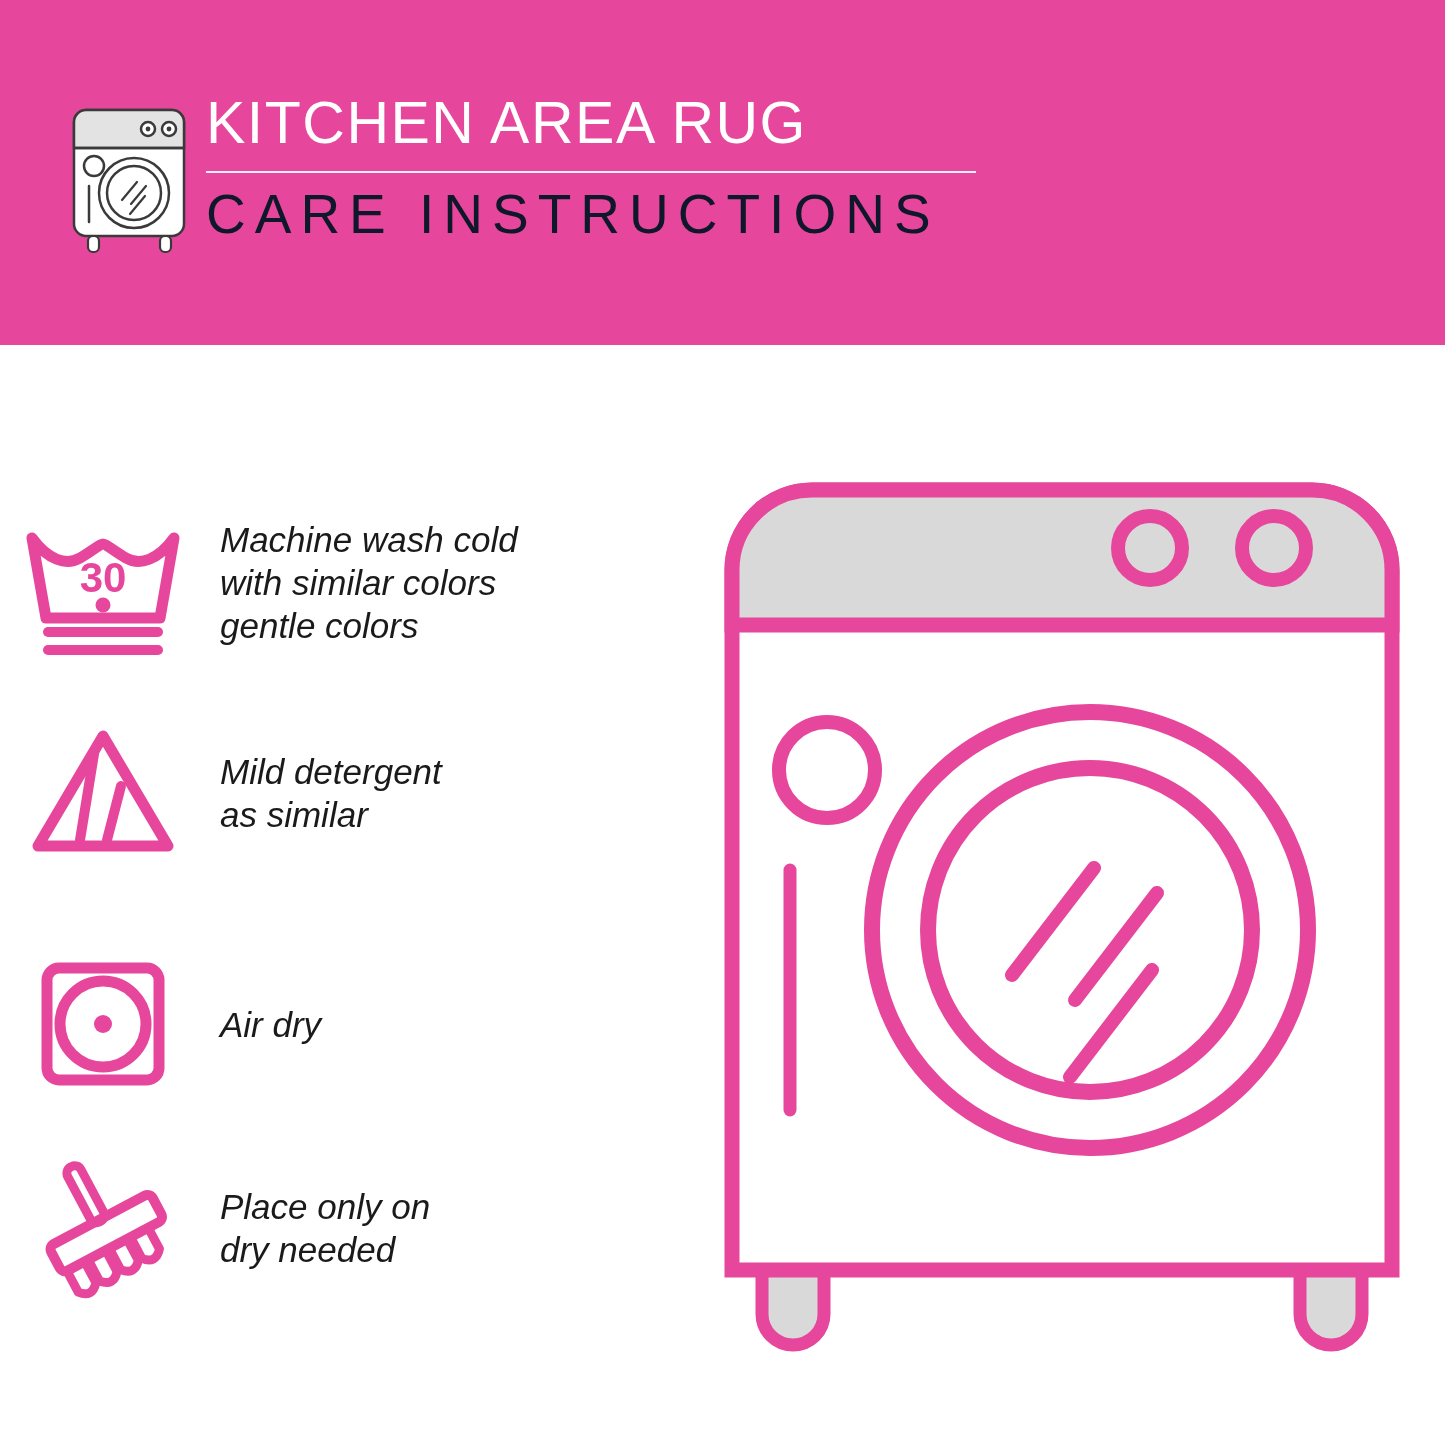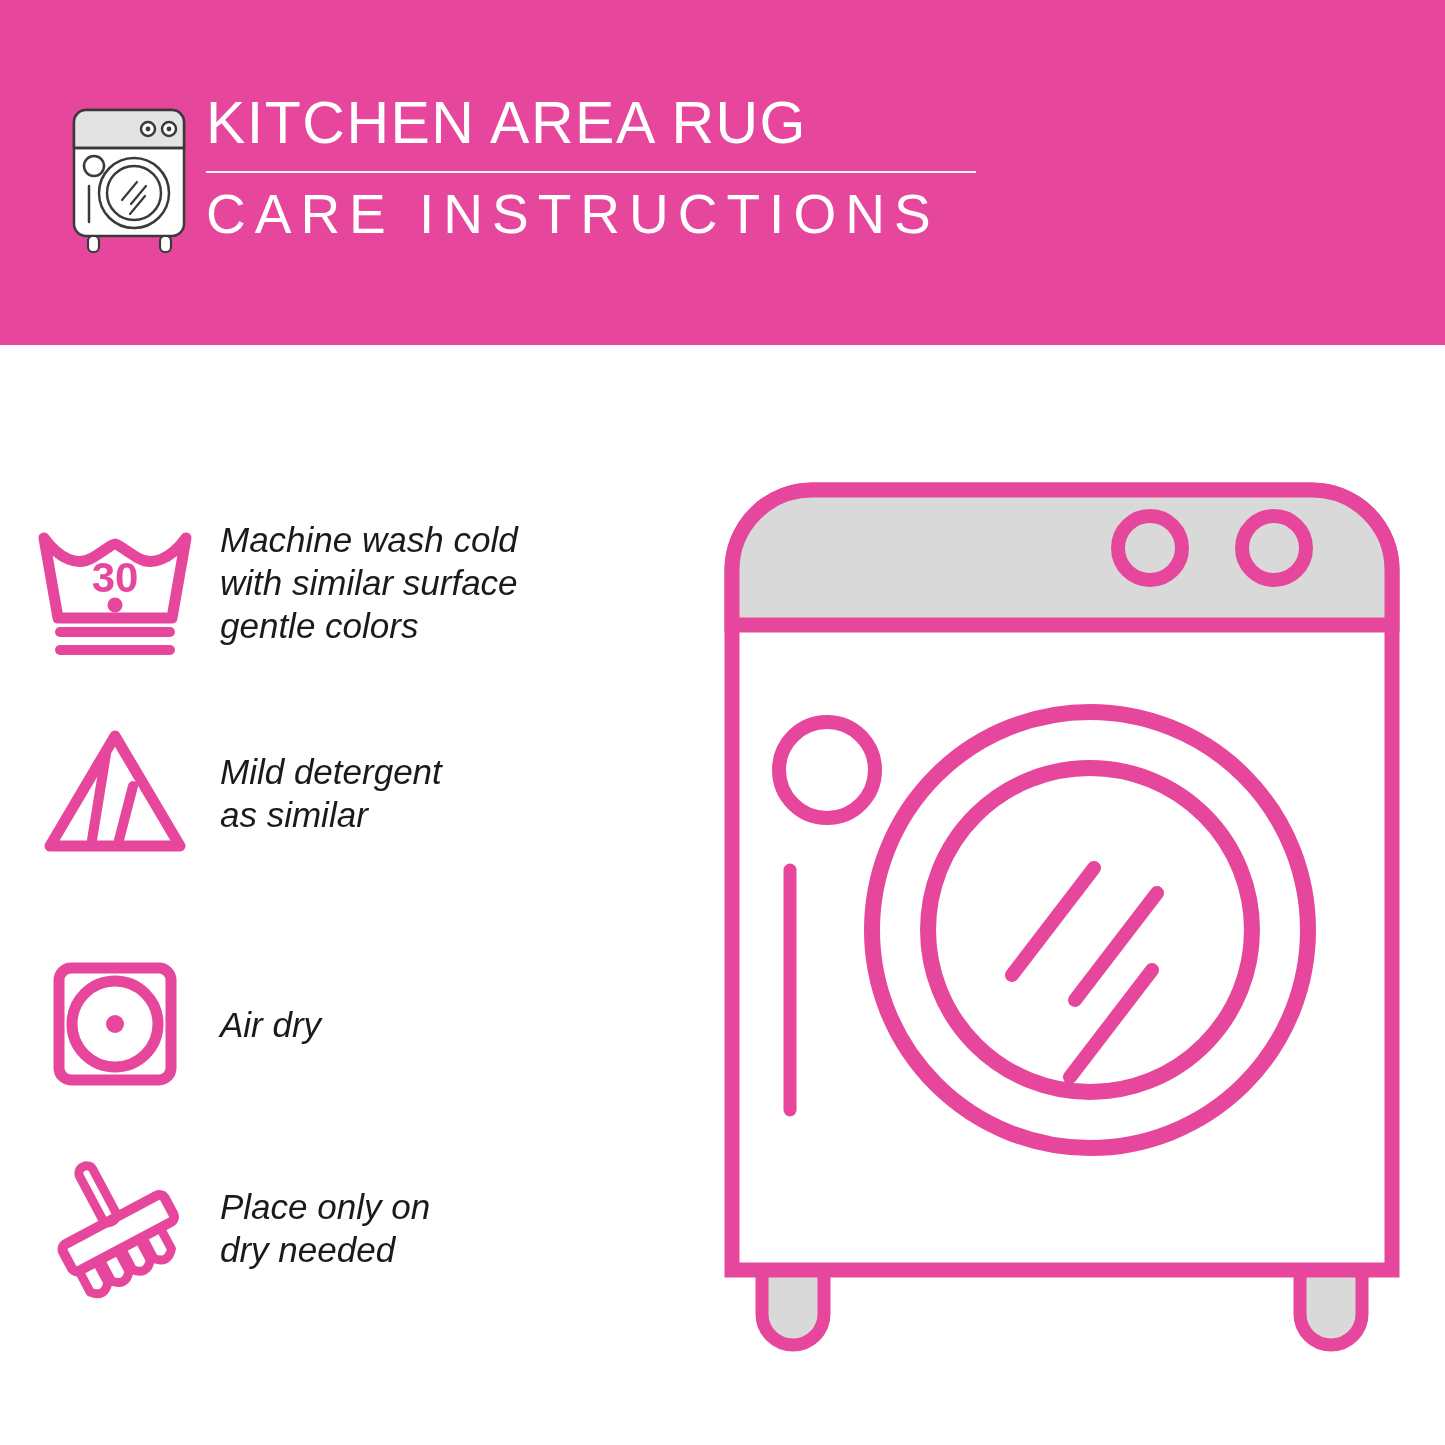--- a/index.html
+++ b/index.html
@@ -37,21 +37,21 @@
     font-weight:400;
     white-space:nowrap;
   }
   .title-rule {
     height:2px;
     background:rgba(255,255,255,0.92);
     margin:13px 0 8px 0;
     width:770px;
   }
   .title-sub {
-    color:#ffffff;
+    color:#0f172a;
     font-size:55px;
     line-height:66px;
     letter-spacing:9px;
     font-weight:400;
     white-space:nowrap;
   }
 
   
   .care-list {
     position:absolute;
@@ -69,21 +69,21 @@
   .care-row-1 { top:360px; height:175px; }
   .care-row-2 { top:592px; height:175px; }
   .care-row-3 { top:795px; height:175px; }
 
   .care-icon {
     width:200px;
     min-width:200px;
     height:175px;
     display:flex;
     align-items:center;
-    justify-content:flex-end;
+    justify-content:flex-start;
     padding-left:18px;
   }
   .care-label {
     color:#1a1a1a;
     font-size:35px;
     line-height:43px;
     font-weight:400;
     padding-left:20px;
   }
   .care-label span { display:block; white-space:nowrap;font-style:italic; }
@@ -151,21 +151,21 @@
         <text x="85" y="84" fill="#e6479c" font-family="Liberation Sans, sans-serif" font-size="42" font-weight="bold" text-anchor="middle">30</text>
 
         <circle cx="85" cy="97" r="7.5" fill="#e6479c"></circle>
 
         <line x1="30" y1="124" x2="140" y2="124" stroke="#e6479c" stroke-width="10" stroke-linecap="round"></line>
         <line x1="30" y1="142" x2="140" y2="142" stroke="#e6479c" stroke-width="10" stroke-linecap="round"></line>
       </svg>
     </div>
     <div class="care-label">
       <span>Machine wash cold</span>
-      <span>with similar surface</span>
+      <span>with similar colors</span>
       <span>gentle colors</span>
     </div>
   </div>
 
   <div class="care-row care-row-1">
     <div class="care-icon">
       <svg viewBox="0 0 170 150" width="170" height="150">
         <path d="M85 18 L150 128 L20 128 Z" fill="none" stroke="#e6479c" stroke-width="11" stroke-linejoin="round"></path>
         <line x1="76" y1="36" x2="62" y2="122" stroke="#e6479c" stroke-width="10" stroke-linecap="round"></line>
         <line x1="103" y1="68" x2="89" y2="122" stroke="#e6479c" stroke-width="10" stroke-linecap="round"></line>

